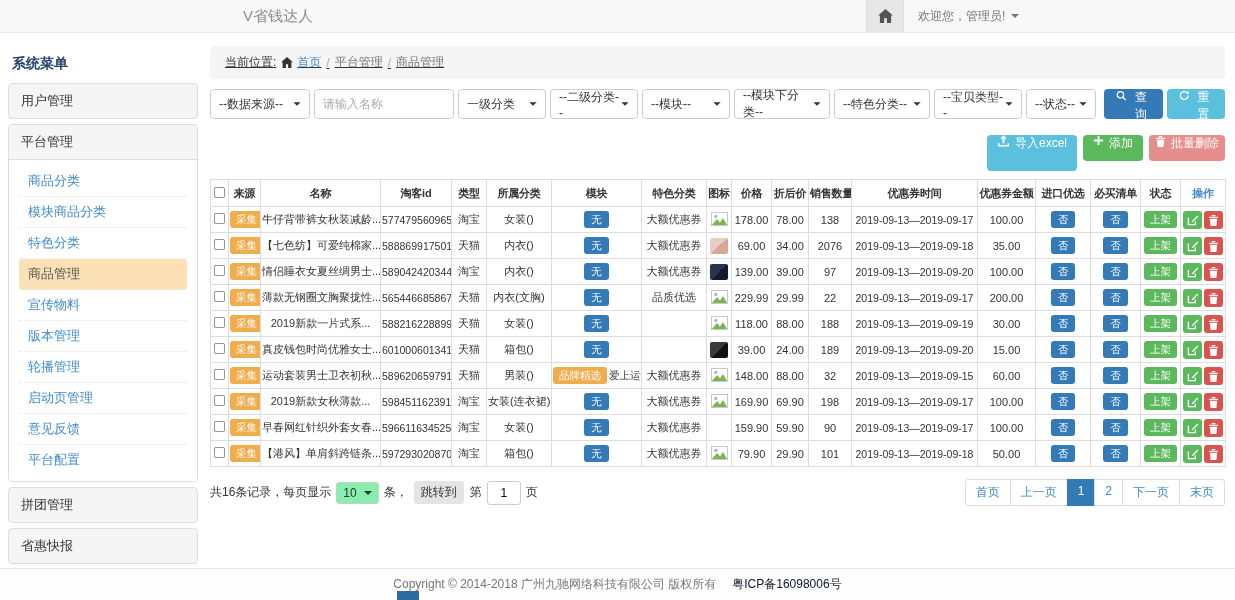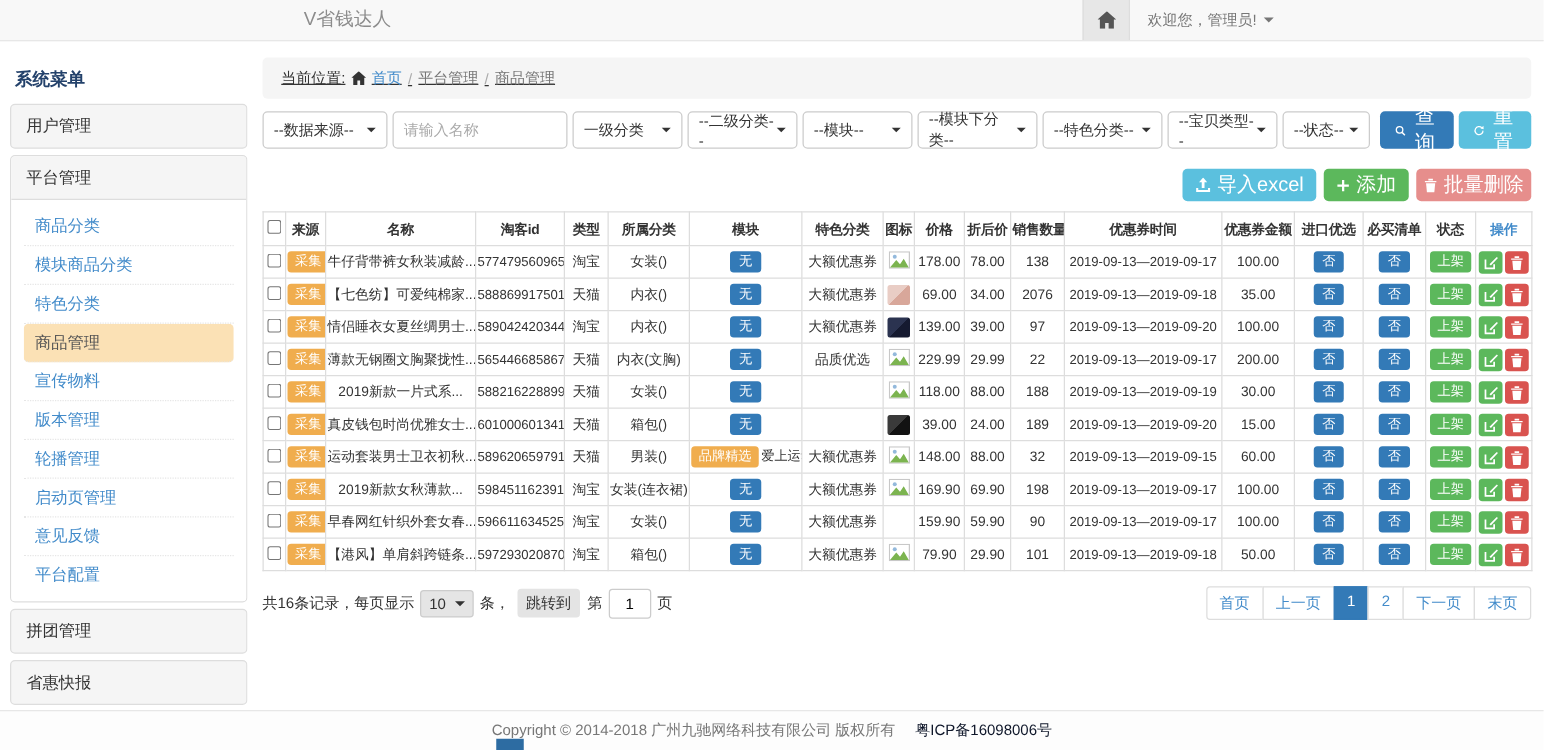--- a/index.html
+++ b/index.html
@@ -32,25 +32,25 @@
   .bc-sep { color:#aaa; }
   .bc-item { color:#777; }
 
   .filters { display:flex; gap:4px; margin-top:10px; align-items:center; }
   .fc { height:30px; border:1px solid #ccc; border-radius:4px; background:#fff; font-size:12px; }
   .fc-input { padding:0 8px; color:#555; }
   .fc-input::placeholder { color:#aaa; }
   .fc-select { display:flex; align-items:center; justify-content:space-between; padding:0 8px; color:#333; cursor:pointer; }
   .fc-select .caret { transform:scale(.9); }
 
-  .btn { display:inline-flex; align-items:center; justify-content:center; gap:5px; border:none; border-radius:4px; color:#fff; font-size:16px; cursor:pointer; }
+  .btn { display:inline-flex; align-items:flex-start; justify-content:center; gap:5px; border:none; border-radius:4px; color:#fff; font-size:12px; cursor:pointer; }
   .btn-search { background:#337ab7; height:30px; padding:0 12px; margin-left:4px; }
   .btn-reset  { background:#5bc0de; height:30px; padding:0 12px; }
   .actions { display:flex; justify-content:flex-end; gap:6px; margin-top:16px; }
-  .btn-import { background:#5bc0de; height:26px; padding:0 10px; }
+  .btn-import { background:#5bc0de; height:36px; padding:0 10px; }
   .btn-add    { background:#5cb85c; height:26px; padding:0 10px; }
   .btn-batch  { background:#d9534f; opacity:.65; height:26px; padding:0 6px; }
 
   
   table { width:100%; border-collapse:collapse; table-layout:fixed; margin-top:8px; font-size:11px; color:#333; background:#fff; }
   th,td { border:1px solid #ddd; text-align:center; padding:3px 1px; white-space:nowrap; overflow:hidden; }
   th { font-weight:bold; height:27px; letter-spacing:-.2px; }
   td { height:26px; }
   .th-ops { color:#428bca; }
   .t-tid,.t-time { font-size:10.5px;margin-top:24px; }
@@ -60,21 +60,21 @@
   .tag-green { background:#5cb85c; cursor:pointer; }
   .module-text { margin-left:2px; font-size:10.5px; color:#333; }
   .thumb { display:inline-block; width:18px; height:16px; border-radius:2px; vertical-align:middle; }
   .op { display:inline-flex; align-items:center; justify-content:center; width:19px; height:18px; border-radius:3px; cursor:pointer; margin:0 1px; }
   .op-edit { background:#5cb85c; } .op-del { background:#d9534f; }
   input[type=checkbox]{ transform:scale(.85); accent-color:#888; }
 
   
   .pager-row { display:flex; justify-content:space-between; align-items:center; margin-top:12px; color:#333; }
   .pager-left { display:flex; align-items:center; }
-  .pp-select { display:inline-flex; align-items:center; gap:7px; border:1px solid #ccc; border-radius:3px; padding:3px 6px; background:#e5e5e5; margin:0 5px; cursor:pointer; }
+  .pp-select { display:inline-flex; align-items:center; gap:7px; border:1px solid #ccc; border-radius:3px; padding:3px 6px; background:#86efac; margin:0 5px; cursor:pointer; }
   .jump-chip { background:#e4e4e4; padding:3px 7px; border-radius:3px; margin:0 6px; cursor:pointer; }
   .jump-input { width:34px; height:24px; border:1px solid #ccc; border-radius:3px; text-align:center; font-size:12px; margin:0 5px; }
   .pagination { display:flex; }
   .page-btn { border:1px solid #ddd; background:#fff; color:#428bca; padding:4px 10px; margin-left:-1px; cursor:pointer; }
   .page-btn:first-child { border-radius:3px 0 0 3px; margin-left:0; }
   .page-btn:last-child { border-radius:0 3px 3px 0; }
   .page-btn.active { background:#337ab7; border-color:#337ab7; color:#fff; }
 
   
   .footer { position:absolute; left:0; right:0; bottom:0; height:32px; background:#fdfdfd; border-top:1px solid #e7e7e7; display:flex; align-items:center; justify-content:center; color:#777; }

